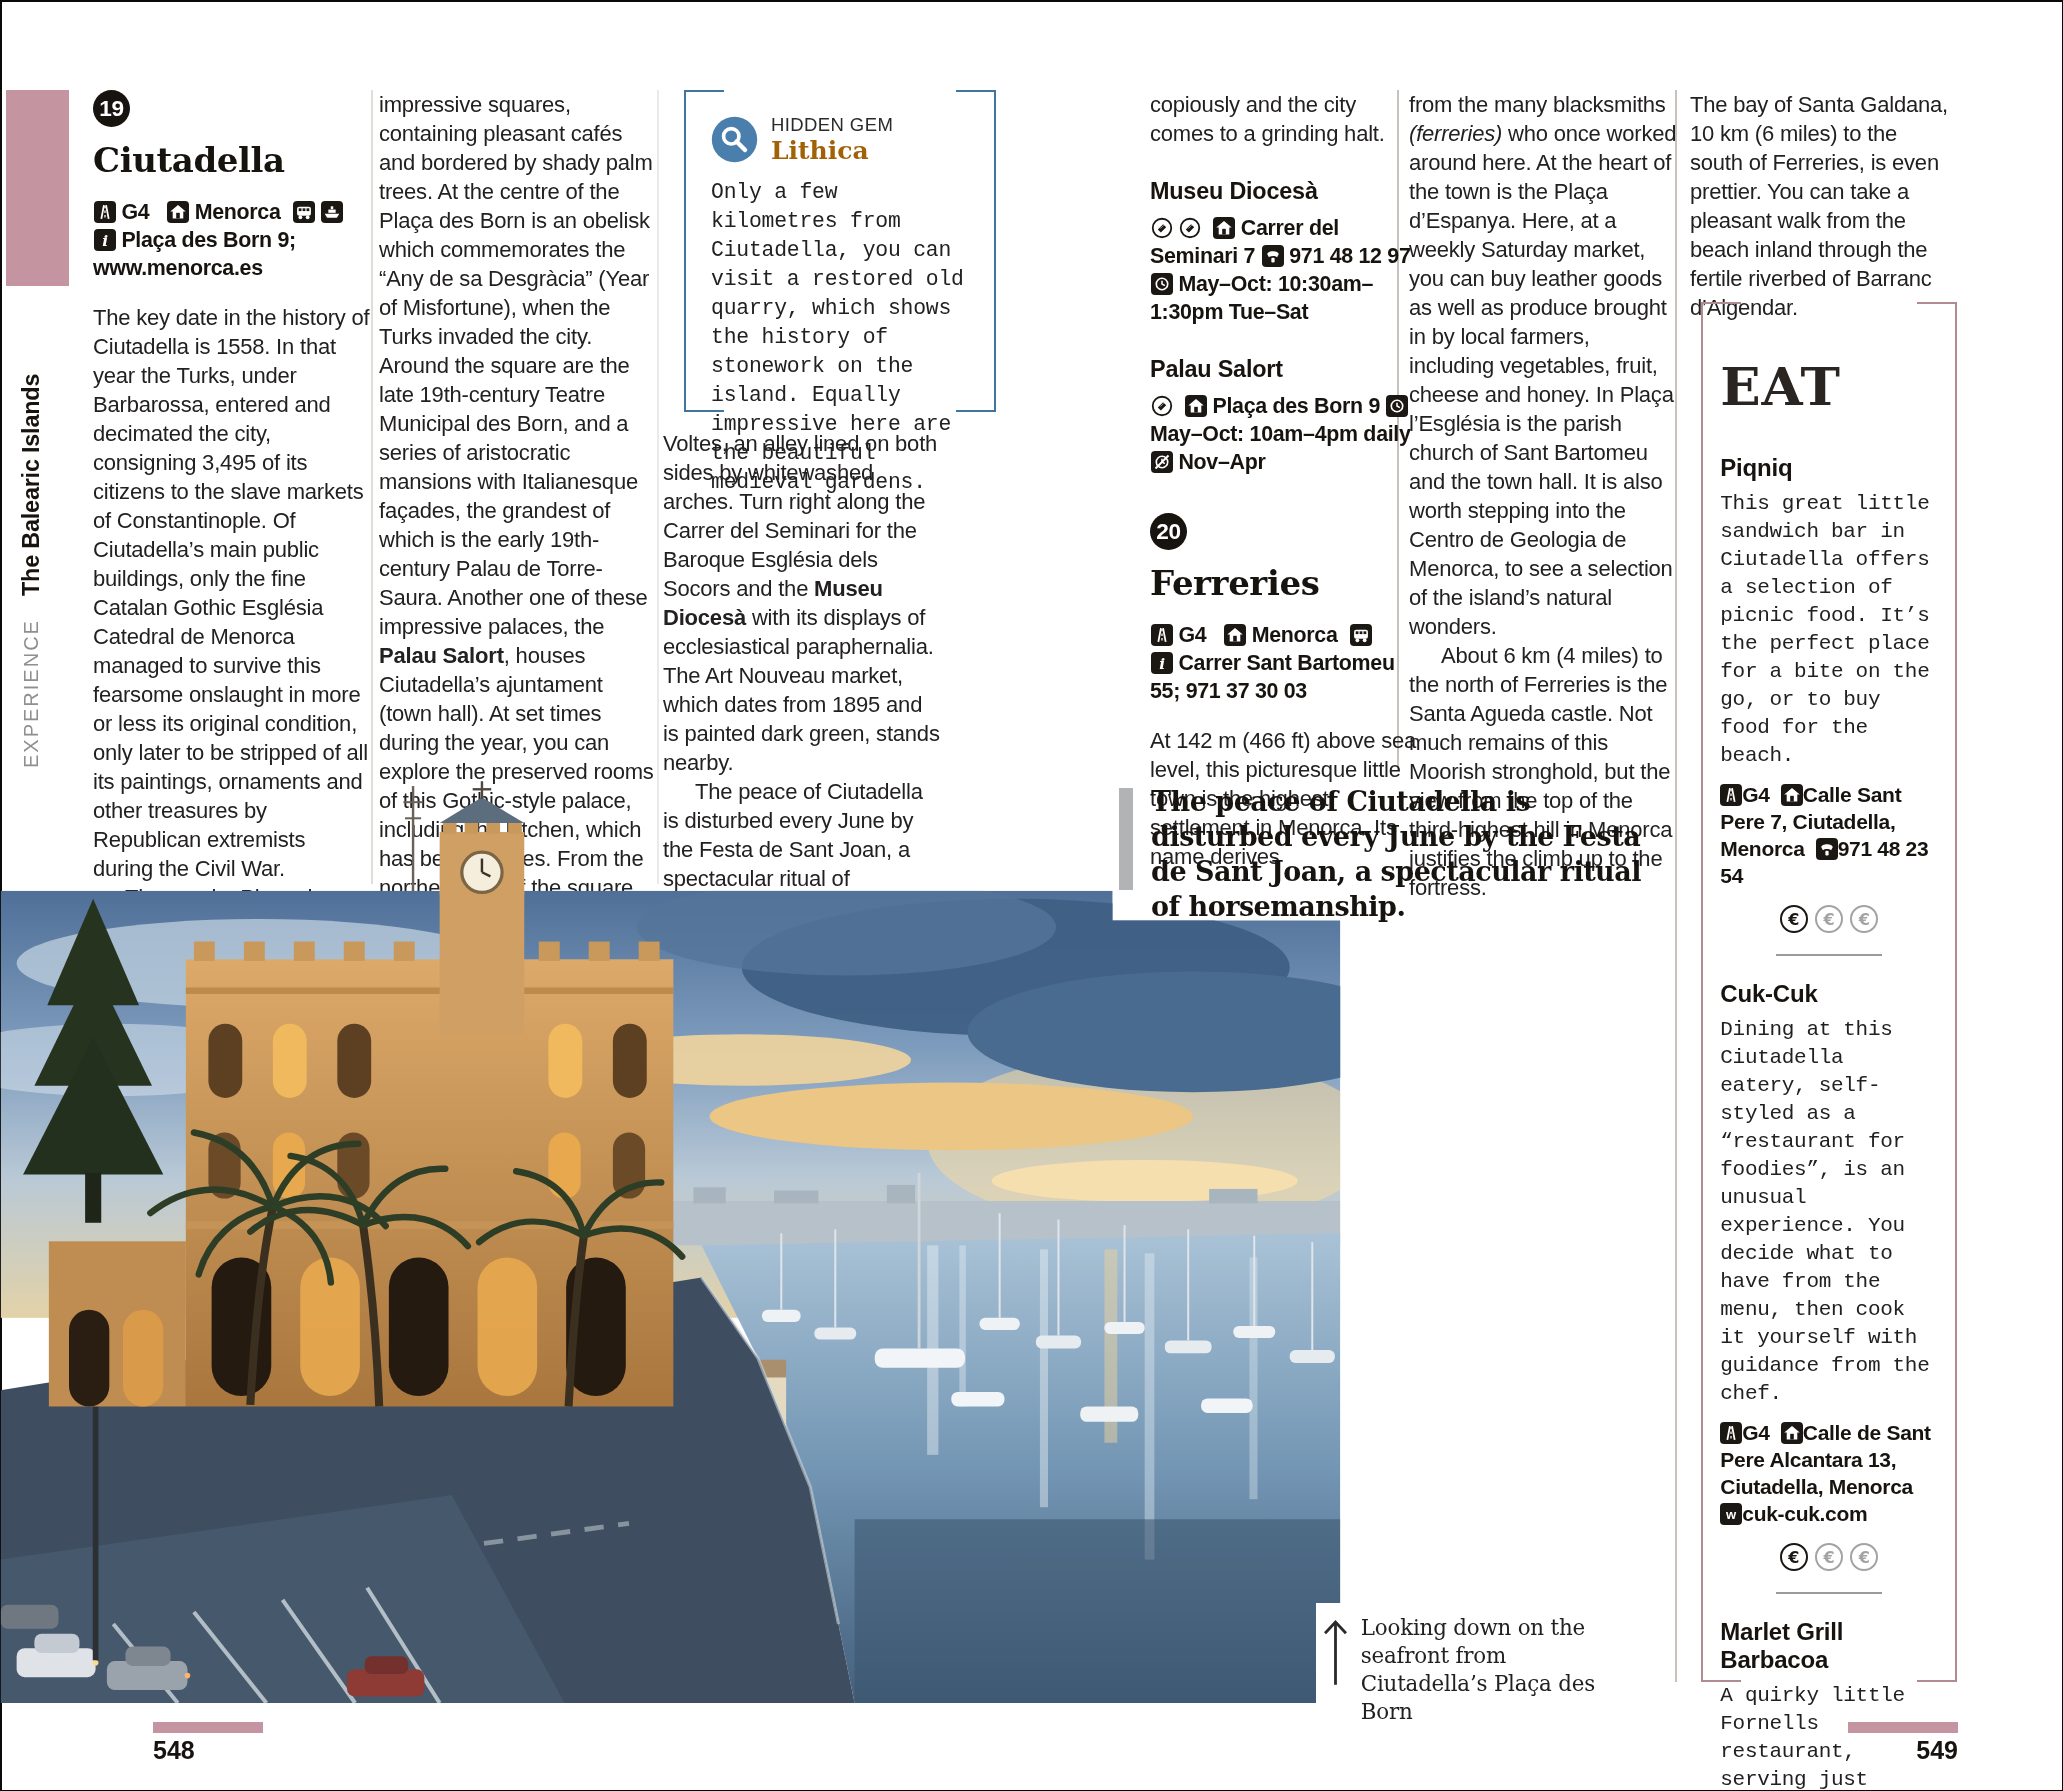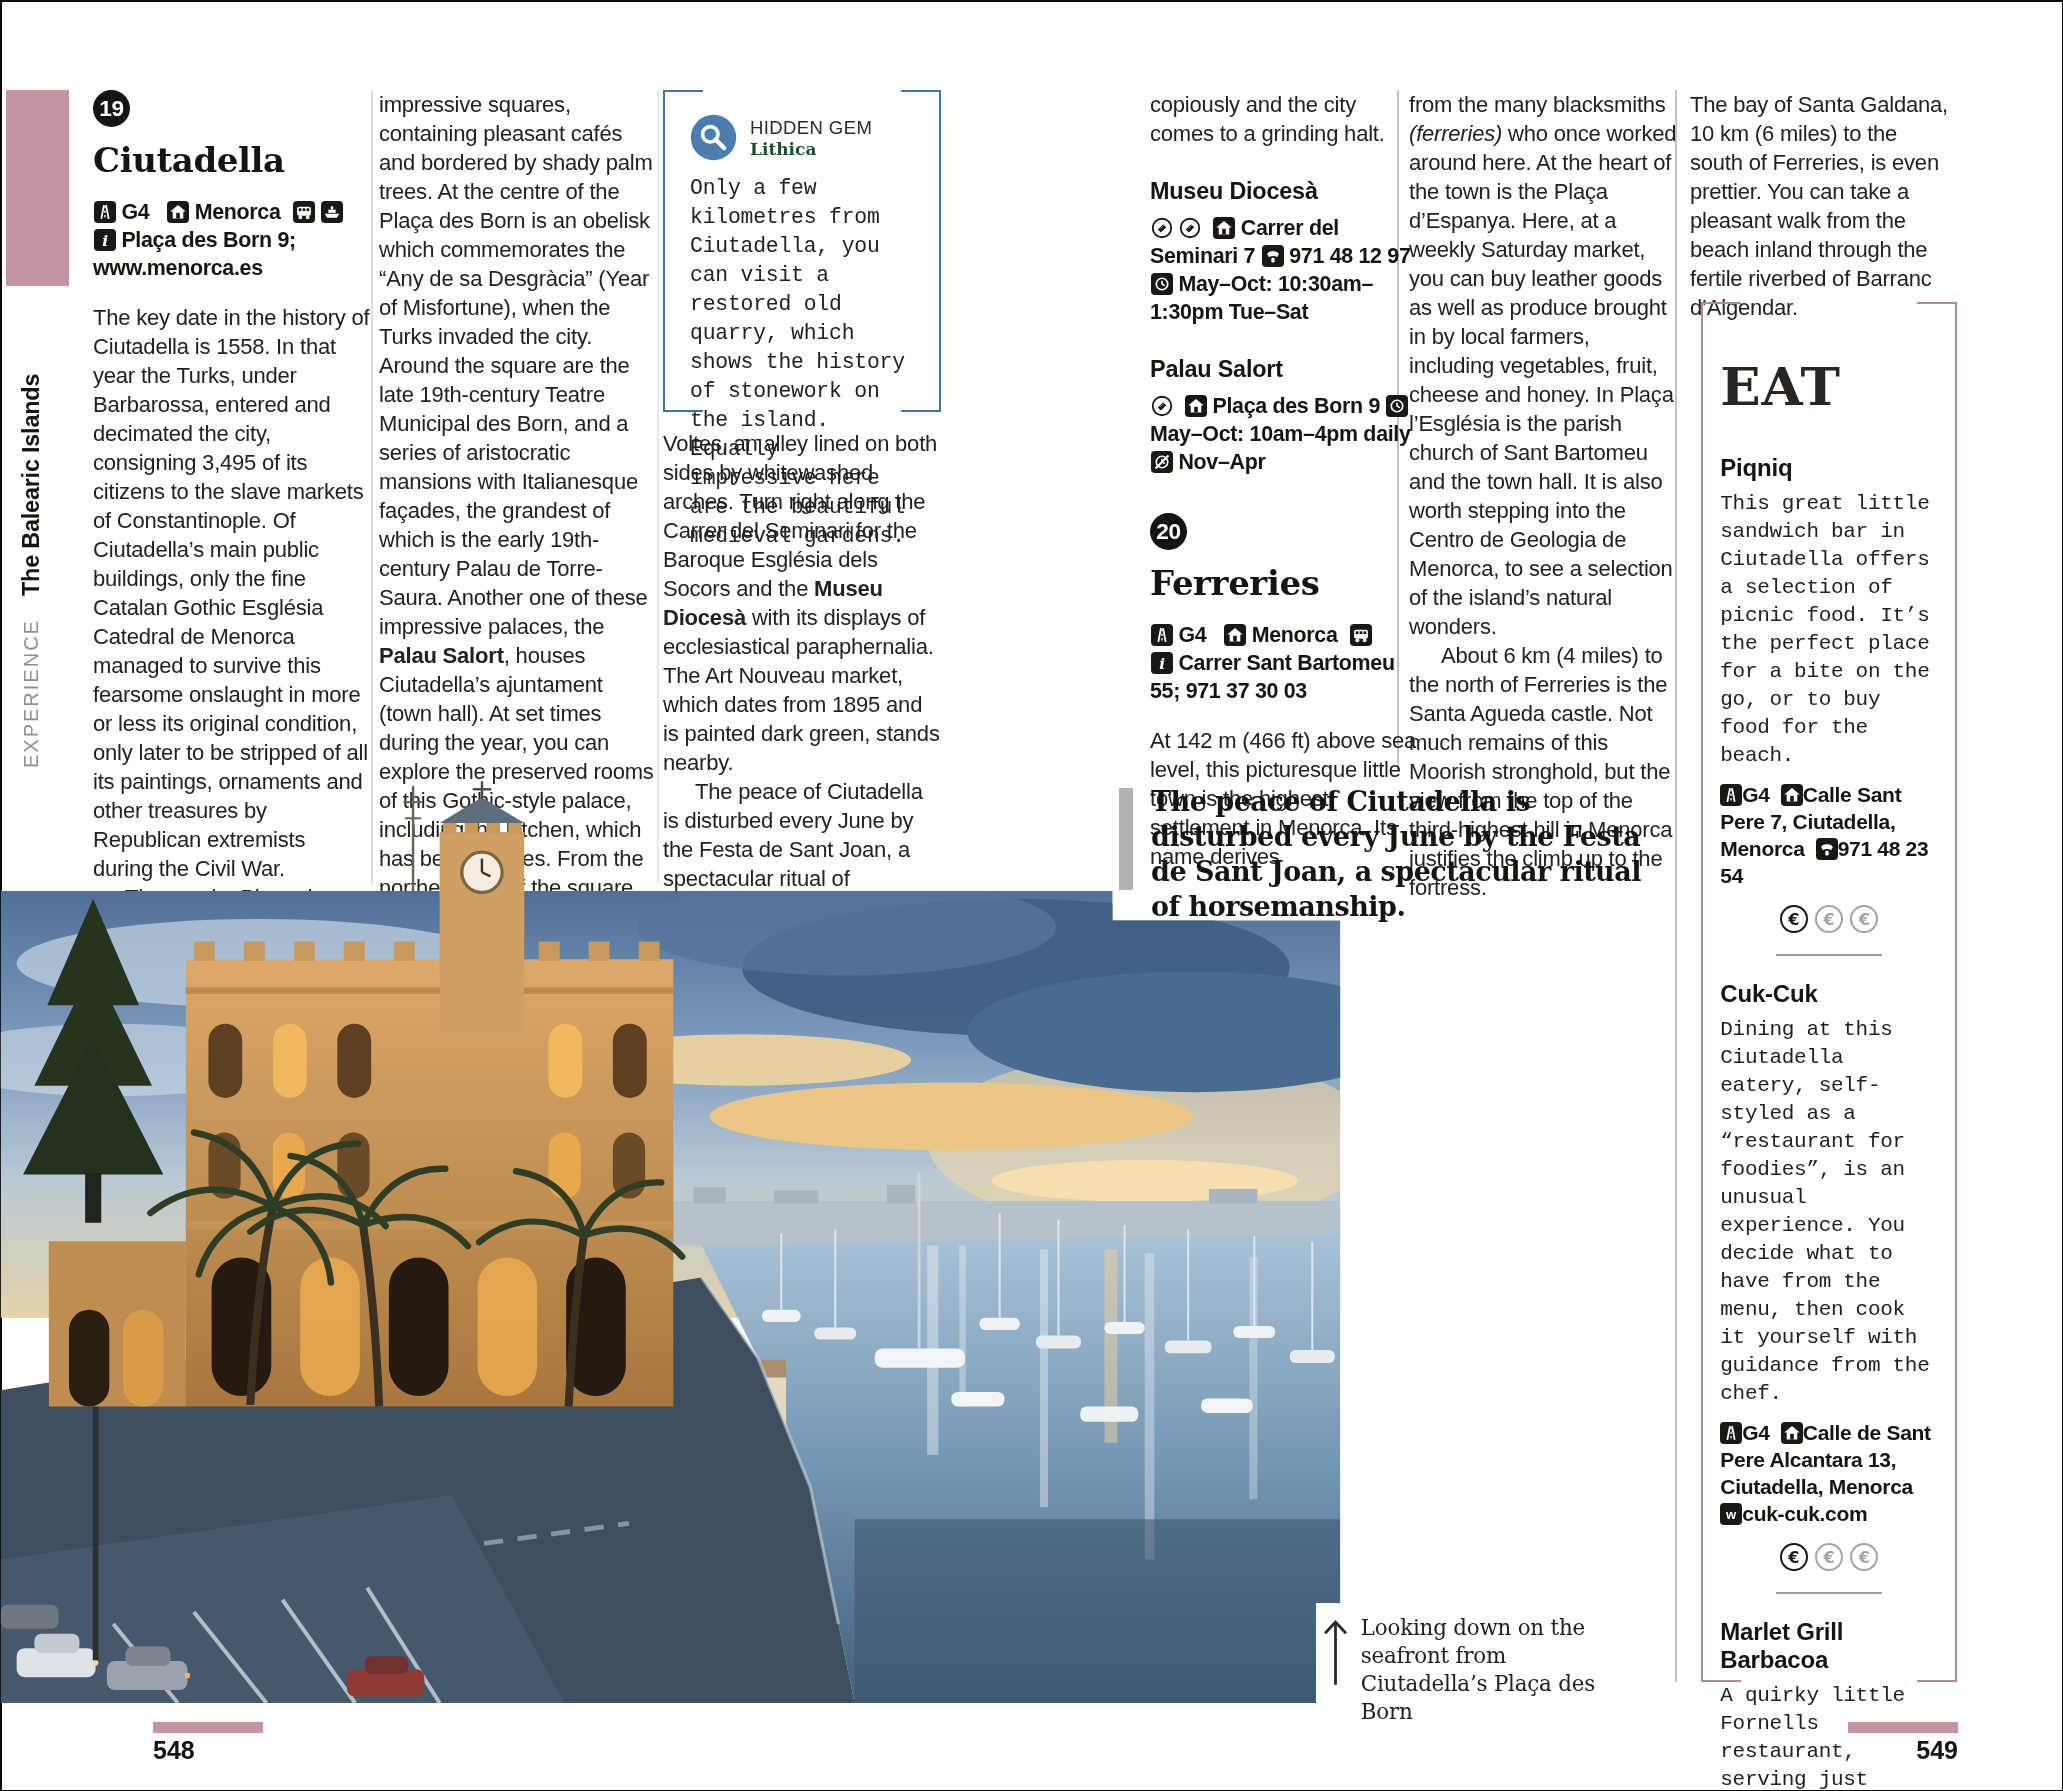--- a/index.html
+++ b/index.html
@@ -21,24 +21,24 @@
   .info{font-weight:bold;font-size:21.4px;line-height:28px;letter-spacing:-0.3px;margin-bottom:21px;color:#17130f}
   .info .ic{margin:0 5.6px 0 0.8px}
   h3.listing{font-weight:bold;font-size:23.4px;letter-spacing:-0.2px;margin:29px 0 8px;color:#17130f}
   .ic{width:22px;height:22px;display:inline-block;vertical-align:-4px}
   .vrule{position:absolute;width:1.6px;background:#c9c2bc}
 
   
   .bracket-box{position:absolute}
   .bb-line{position:absolute;top:0;bottom:0;width:2.4px;background:var(--bc)}
   .bb-stub{position:absolute;height:2.4px;width:40px;background:var(--bc)}
-  .gem-box{--bc:#41749f;left:663px;top:90px;width:278px;height:322px;padding:24px 24px 0 27px}
+  .gem-box{--bc:#41749f;left:684px;top:90px;width:312px;height:322px;padding:24px 24px 0 27px}
   .gem-head{display:flex;align-items:center;gap:13px}
   .gem-kicker{font-size:18.5px;letter-spacing:0.4px;color:#2b2b2b}
-  .gem-title{font-family:"DejaVu Serif",serif;font-weight:bold;font-size:17px;color:#14532d}
+  .gem-title{font-family:"DejaVu Serif",serif;font-weight:bold;font-size:25px;color:#a16207}
   .gem-body{font-family:Liberation Mono, monospace;font-size:21.4px;line-height:29px;margin-top:13px;letter-spacing:-0.2px}
 
   
   .pq-bar{position:absolute;left:1119px;top:788px;width:13.7px;height:102px;background:#b1b3b5}
   .pq-text{position:absolute;left:1151px;top:784px;width:500px;font-family:"DejaVu Serif",serif;font-weight:bold;font-size:27px;line-height:35px;letter-spacing:-0.5px;color:#17130f}
 
   
   .photo-svg{position:absolute;left:0;top:778px;width:1341px;height:925px}
   .caption{position:absolute;left:1316px;top:1603px;width:326px;height:102px;background:#fff;display:flex;gap:11px;padding:11.3px 0 0 4.8px;z-index:5}
   .cap-text{font-family:"DejaVu Serif",serif;font-size:21.4px;line-height:28px;width:258px;letter-spacing:-0.2px}

